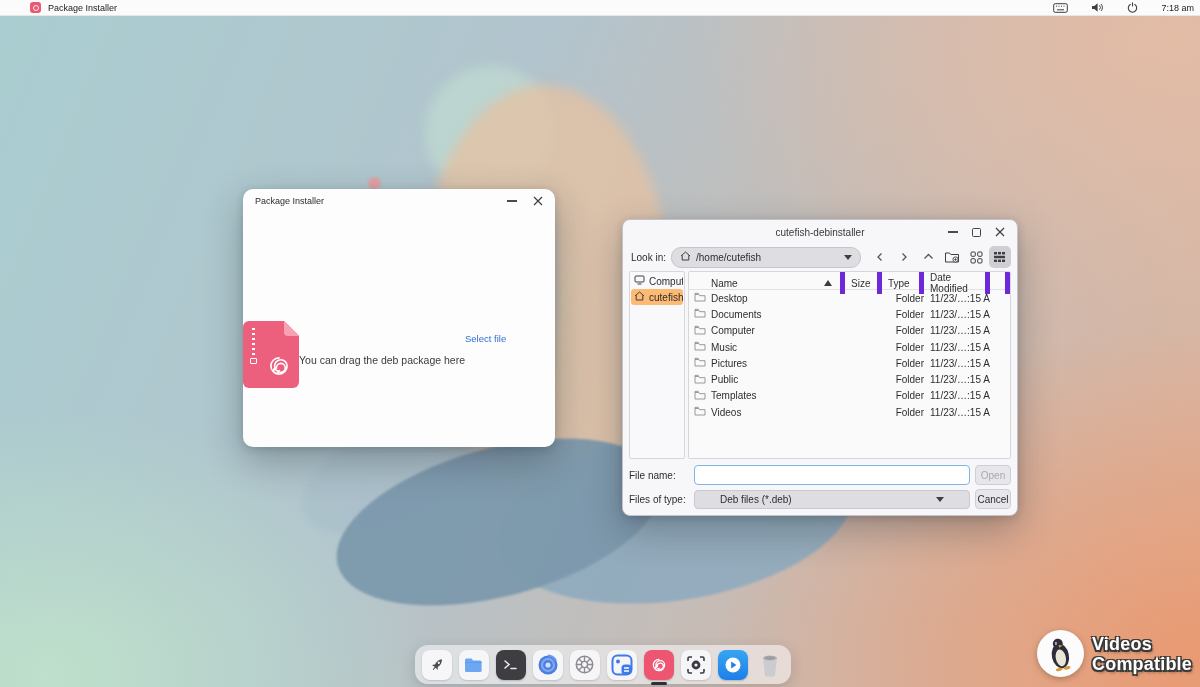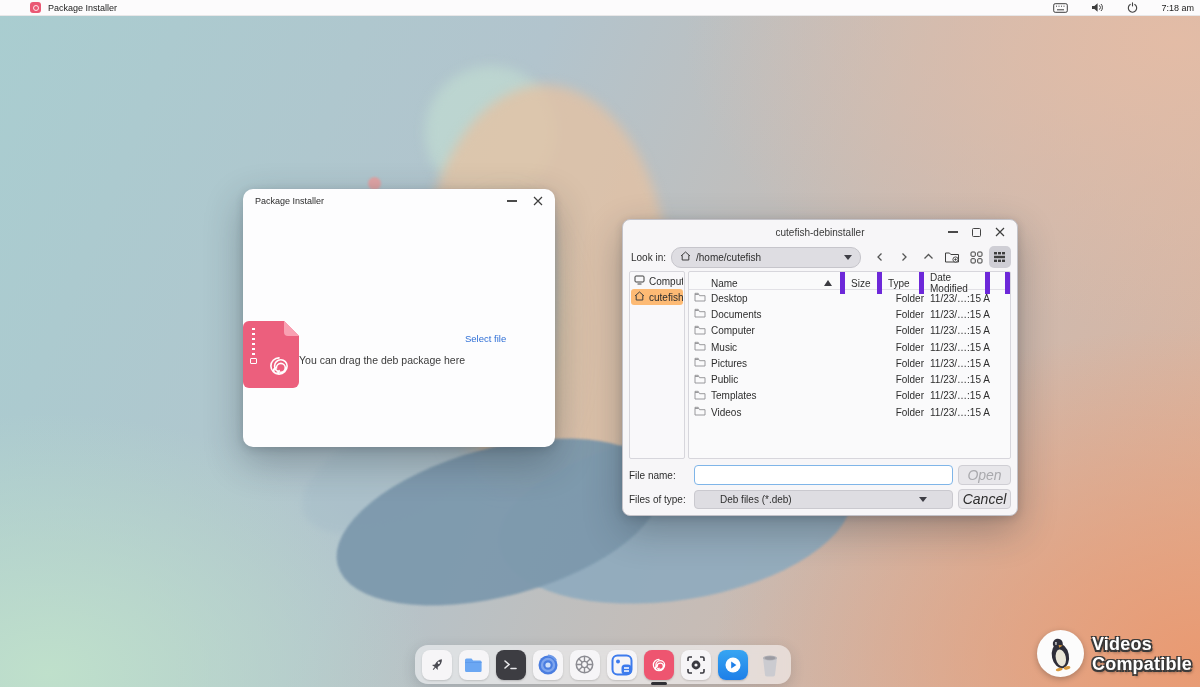--- a/index.html
+++ b/index.html
@@ -96,22 +96,22 @@
   .tbl-row .cell.name { display:flex; align-items:center; gap:5px; padding-left:5px; }
 
   .dlg-bottom { position:absolute; left:6px; right:6px; bottom:6px; }
   .frow { display:flex; align-items:center; margin-top:4px; gap:5px; }
   .frow .flabel { width:60px; }
   .fname-input { flex:1; height:20px; background:#fff; border:1.4px solid #7fb5e8; border-radius:4px; padding:0 6px;
     font:inherit; color:#222; outline:none; }
   .ftype-combo { flex:1; height:19px; background:#dedde2; border:1px solid #cac9cf; border-radius:4px;
     display:flex; align-items:center; padding:0 25px; }
   .ftype-combo .caret-down { margin-left:auto; }
-  .btn { width:53px; height:20px; border-radius:4px; background:#e7e6ea; border:1px solid #cfced4;
-    display:flex; align-items:center; justify-content:center; font-size:14px;font-style:italic; }
+  .btn { width:36px; height:20px; border-radius:4px; background:#e7e6ea; border:1px solid #cfced4;
+    display:flex; align-items:center; justify-content:center; font-size:10px; }
   .btn.disabled { color:#a9a9ad; }
   .btn.normal { color:#2e2e2e; }
 
   
   .dock { position:absolute; left:415px; top:645px; width:376px; height:39px; border-radius:13px;
     background:rgba(250,250,252,0.55); box-shadow:0 4px 14px rgba(40,50,60,0.18); backdrop-filter:blur(4px);
     display:flex; align-items:center; justify-content:center; gap:7px; z-index:40; }
   .dock-item { position:relative; width:30px; height:30px; border-radius:8px; display:flex; align-items:center; justify-content:center; }
   .tile-white { background:#f6f5f7; box-shadow:0 1px 2px rgba(0,0,0,.15); }
   .tile-dark { background:#3d3d42; box-shadow:0 1px 2px rgba(0,0,0,.2); }

